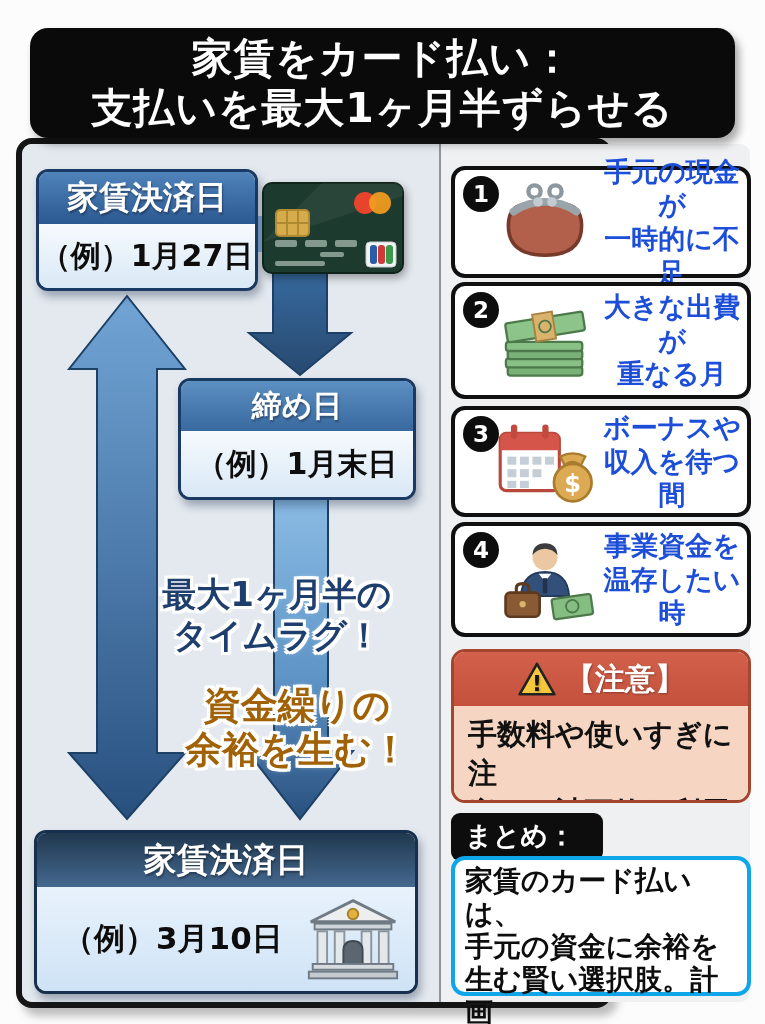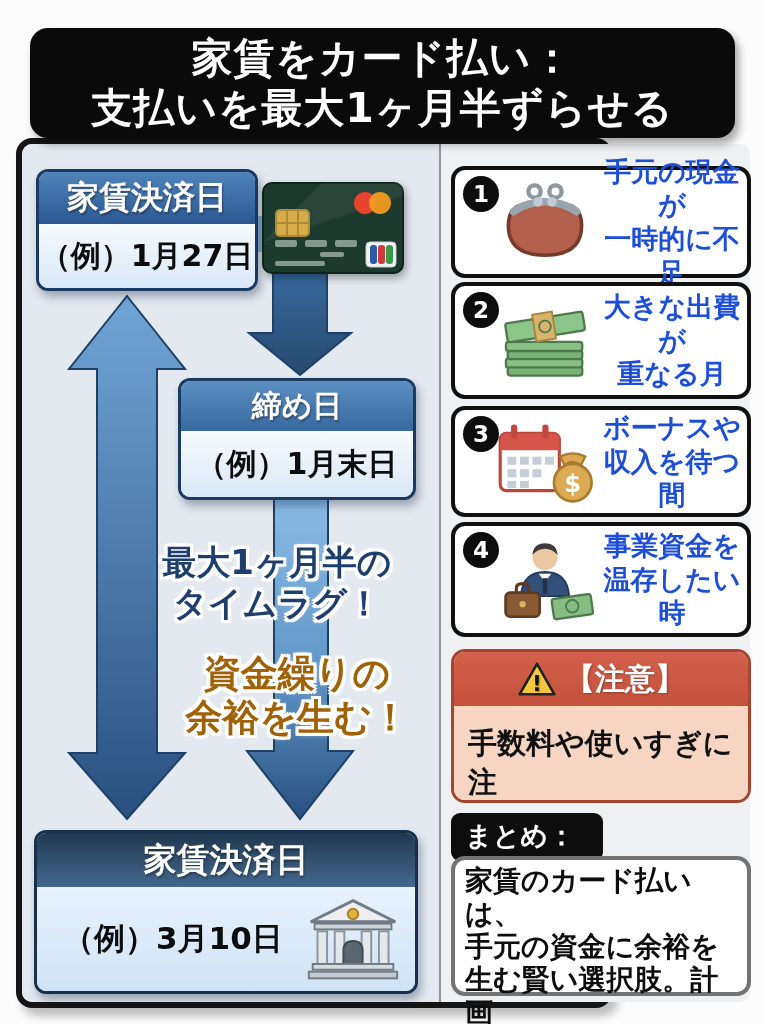--- a/index.html
+++ b/index.html
@@ -35,21 +35,21 @@
   #box-closing { left:156px; top:234px; width:238px; height:122px; }
   #box-closing .hd { height:50px; font-size:30px; background:linear-gradient(#5c8fc2,#38699f); }
   #box-closing .bd { height:66px; font-size:30px; justify-content:center; }
   #box-withdraw { left:12px; top:686px; width:384px; height:164px; border-color:#16304d; }
   #box-withdraw .hd { height:54px; font-size:33px; background:linear-gradient(#20384f,#44688f); }
   #box-withdraw .bd { height:104px; font-size:31px; background:linear-gradient(#e8f2fc,#cfe3f6); justify-content:space-between; padding:0 14px 0 26px; }
 
   .arrows-svg { position:absolute; left:0; top:0; z-index:1; }
 
   .halo-blue, .halo-black { position:absolute; text-align:center; z-index:4; line-height:1.2;
-    text-shadow:-3px -3px 0 #fff,3px -3px 0 #fff,-3px 3px 0 #fff,3px 3px 0 #fff,0 -3px 0 #fff,0 3px 0 #fff,-3px 0 0 #fff,3px 0 0 #fff, 0 0 6px #fff; }
+    text-shadow:-3px -3px 0 #fff,3px -3px 0 #fff,-3px 3px 0 #fff,3px 3px 0 #fff,0 -3px 0 #fff,0 3px 0 #fff,-3px 0 0 #fff,3px 0 0 #fff, 0 0 6px #fff;margin-top:32px; }
   .halo-blue  { left:92px;  top:398px; width:326px; font-size:34px; color:#1e3f6d; }
   .halo-black { left:112px; top:508px; width:326px; font-size:37px; color:#a16207; }
 
   .card-icon { position:absolute; left:240px; top:38px; z-index:3; filter:drop-shadow(2px 4px 4px rgba(0,0,0,.35)); }
 
   
   .reason { position:absolute; left:10px; width:300px; background:#ffffff; border:4px solid #101010; border-radius:14px;
     display:flex; align-items:center; z-index:2; }
   .badge { position:absolute; top:6px; left:8px; width:36px; height:36px; border-radius:50%; background:#0d0d0d; color:#fff;
     display:flex; align-items:center; justify-content:center; font-size:23px; }
@@ -57,25 +57,25 @@
   .rtext { flex:1; text-align:center; font-size:27px; color:#1d4ed8; line-height:1.25; padding-right:4px; }
 
   #reason-1 { top:22px;  height:112px; }
   #reason-2 { top:138px; height:117px; }
   #reason-3 { top:262px; height:111px; }
   #reason-4 { top:378px; height:115px; }
 
   .warning-box { position:absolute; left:10px; top:505px; width:300px; height:154px; border:3px solid #a6452e; border-radius:14px; overflow:hidden; z-index:2; }
   .warning-hd { height:54px; background:linear-gradient(#d2604a,#c4513b); display:flex; align-items:center; justify-content:center; gap:8px;
     color:#fff; font-size:30px; text-shadow:1px 1px 2px rgba(0,0,0,.3); }
-  .warning-bd { height:100px; background:#f6d6c3; padding:18px 14px; font-size:29px; line-height:1.35; color:#111; }
+  .warning-bd { height:100px; background:#f6d6c3; padding:9px 14px; font-size:29px; line-height:1.35; color:#111; }
 
   .summary-label { position:absolute; left:10px; top:669px; background:#0d0d0d; color:#fff; font-size:27px;
     padding:5px 28px 7px 14px; border-radius:9px; z-index:2; }
-  .summary-box { position:absolute; left:10px; top:712px; width:300px; height:140px; background:#fff; border:4px solid #737373;
+  .summary-box { position:absolute; left:10px; top:712px; width:300px; height:140px; background:#fff; border:4px solid #0ea5e9;
     border-radius:14px; padding:4px 10px; font-size:28px; line-height:1.18; color:#0d0d0d; z-index:2; }
 </style>
 </head>
 <body>
 
 <div class="page">
 
   <div class="title-banner">
     <div>家賃をカード払い：</div>
     <div>支払いを最大1ヶ月半ずらせる</div>

